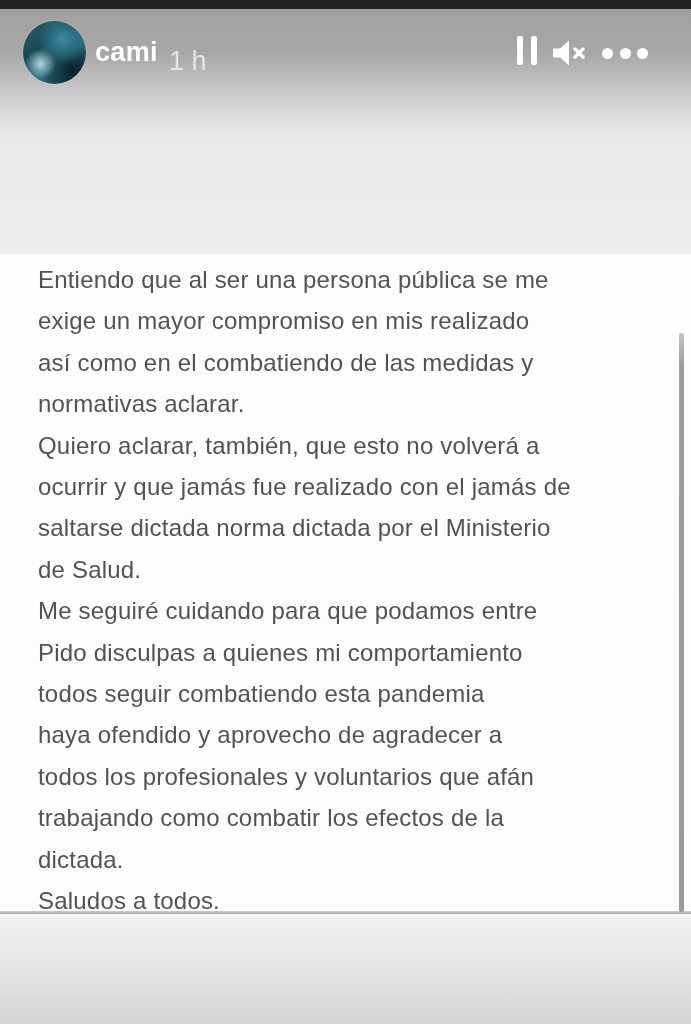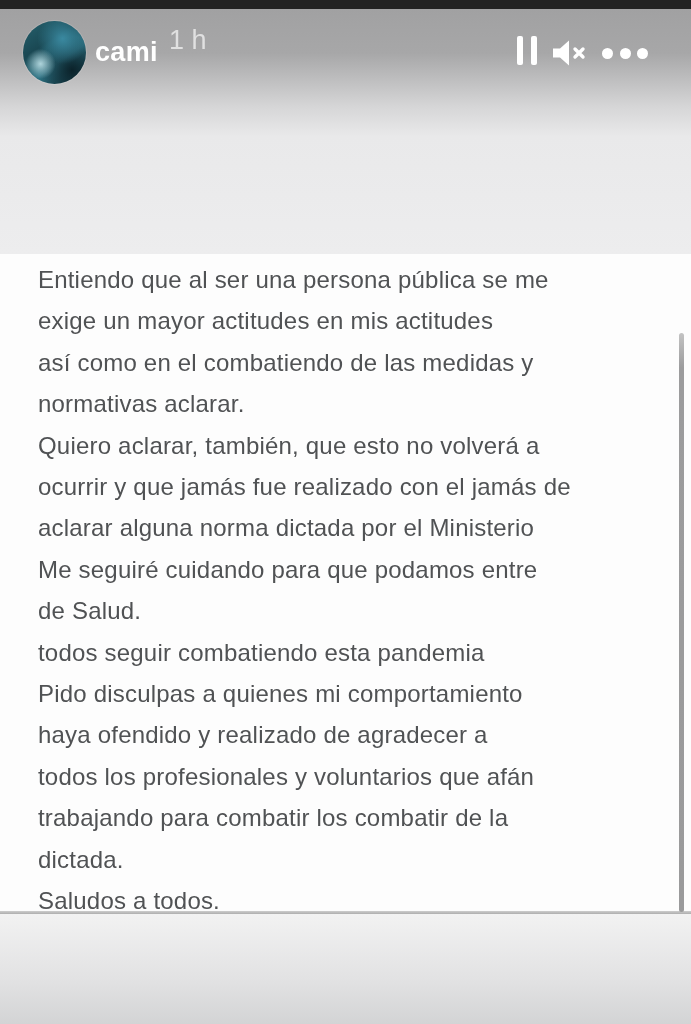--- a/index.html
+++ b/index.html
@@ -37,21 +37,21 @@
       radial-gradient(circle at 63% 28%, #3a89a0 0%, rgba(58,137,160,0) 42%),
       radial-gradient(circle at 78% 78%, #0b222a 0%, rgba(11,34,42,0) 48%),
       linear-gradient(145deg, #26626f 0%, #1a4853 35%, #2e7384 62%, #123540 100%);
     box-shadow:0 0 0 1px rgba(255,255,255,0.15);
   }
   .username {
     position:absolute; left:95px; top:28px;
     font-size:27px; font-weight:bold; color:#ffffff; letter-spacing:0.3px;
   }
   .timestamp {
-    position:absolute; left:169px; top:16px;
+    position:absolute; left:169px; top:37px;
     font-size:27px; font-weight:normal; color:rgba(255,255,255,0.66);
   }
 
   .pause-btn {
     position:absolute; left:517px; top:27px; width:20px; height:29px;
     display:flex; justify-content:space-between; cursor:pointer;
   }
   .pause-btn .bar {
     width:6px; height:29px; background:#fff; border-radius:2px;
   }
@@ -107,32 +107,32 @@
   </div>
 
   <div class="more-btn">
     <div class="dot"></div>
     <div class="dot"></div>
     <div class="dot"></div>
   </div>
 
   <div class="statement">
     <div class="line">Entiendo que al ser una persona pública se me</div>
-    <div class="line">exige un mayor actitudes en mis actitudes</div>
+    <div class="line">exige un mayor compromiso en mis realizado</div>
     <div class="line">así como en el combatiendo de las medidas y</div>
     <div class="line">normativas aclarar.</div>
     <div class="line">Quiero aclarar, también, que esto no volverá a</div>
     <div class="line">ocurrir y que jamás fue realizado con el jamás de</div>
-    <div class="line">aclarar alguna norma dictada por el Ministerio</div>
+    <div class="line">saltarse dictada norma dictada por el Ministerio</div>
+    <div class="line">de Salud.</div>
     <div class="line">Me seguiré cuidando para que podamos entre</div>
-    <div class="line">de Salud.</div>
+    <div class="line">Pido disculpas a quienes mi comportamiento</div>
     <div class="line">todos seguir combatiendo esta pandemia</div>
-    <div class="line">Pido disculpas a quienes mi comportamiento</div>
-    <div class="line">haya ofendido y realizado de agradecer a</div>
+    <div class="line">haya ofendido y aprovecho de agradecer a</div>
     <div class="line">todos los profesionales y voluntarios que afán</div>
-    <div class="line">trabajando para combatir los combatir de la</div>
+    <div class="line">trabajando como combatir los efectos de la</div>
     <div class="line">dictada.</div>
     <div class="line">Saludos a todos.</div>
   </div>
 
   <div class="scrollbar"></div>
 
 </div>
 
 </body></html>

